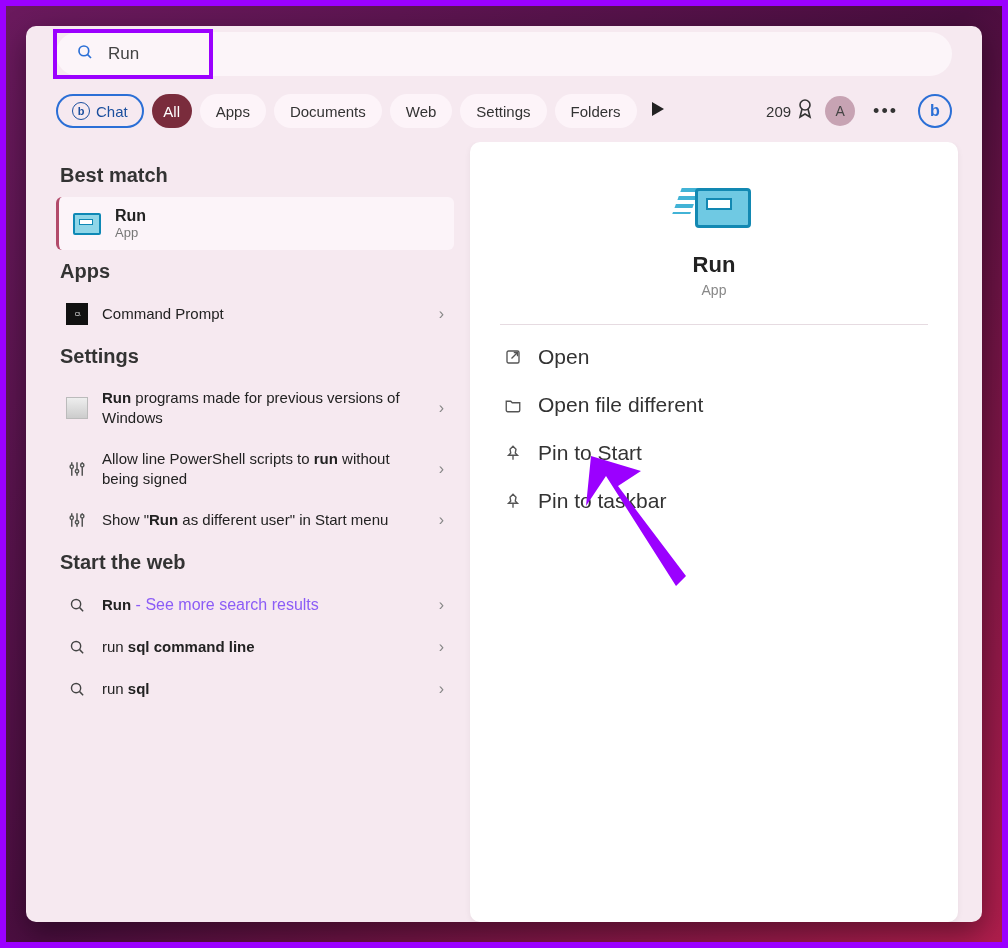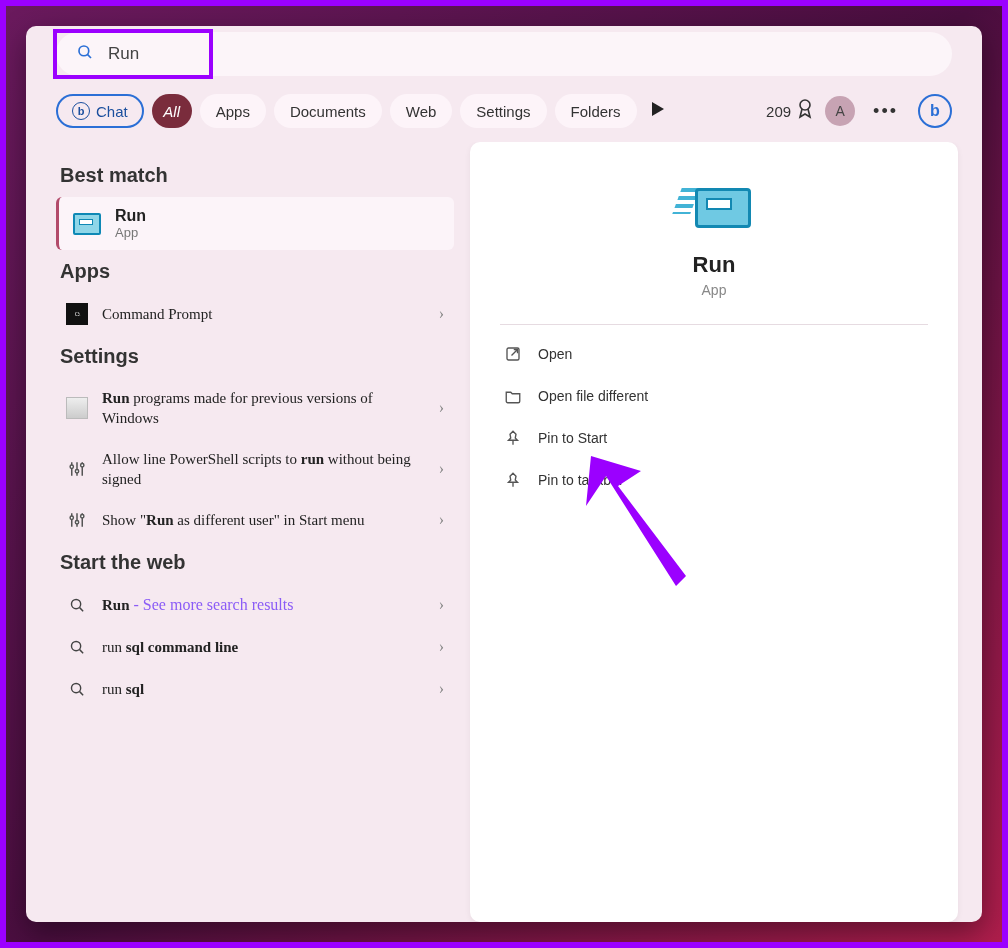--- a/index.html
+++ b/index.html
@@ -65,21 +65,21 @@
   .bing-small {
     width: 18px; height: 18px; border-radius: 50%;
     border: 1.5px solid #1b4f9e;
     display: inline-flex; align-items: center; justify-content: center;
     font-size: 11px; font-weight: 800; color: #1b4f9e;
   }
   .all-pill {
     height: 34px; width: 40px; border-radius: 18px;
     background: #7a2c3c; color: #fff;
     display: inline-flex; align-items: center; justify-content: center;
-    font-size: 15px; cursor: pointer; font-style: italic;
+    font-size: 15px; cursor: pointer;
   }
   .filter-pill {
     height: 34px; padding: 0 16px;
     background: #fdf4f9; border-radius: 18px;
     color: #333; font-size: 15px;
     display: inline-flex; align-items: center;
     cursor: pointer;
   }
   .play-btn { color: #222; margin-left: 6px; cursor: pointer; }
   .spacer { flex: 1; }
@@ -129,21 +129,20 @@
   .run-icon::after {
     content: ""; position: absolute; left: 4px; top: 4px;
     width: 12px; height: 4px; background: #fff; border: 1px solid #0e88b5;
   }
   .best-title { font-size: 16px; font-weight: 600; color: #222; }
   .best-sub { font-size: 13px; color: #777; }
   .row-item {
     display: flex; align-items: center;
     padding: 10px 10px; gap: 14px; cursor: pointer;
     border-radius: 4px;
-    font-family: Liberation Serif, serif;
   }
   .row-icon {
     width: 22px; height: 22px; flex: none;
     display: inline-flex; align-items: center; justify-content: center;
     color: #555;
   }
   .cmd-icon { background: #111; color: #eee; font-size: 6px; padding: 2px; letter-spacing: -1px; }
   .slider-icon svg { width: 18px; height: 18px; stroke: #555; stroke-width: 2; fill: none; }
   .legacy-icon { background: linear-gradient(#eee,#ccc); border: 1px solid #bbb; }
   .row-text { flex: 1; font-size: 15px; color: #222; line-height: 1.35; }
@@ -170,21 +169,21 @@
     width: 18px; height: 26px;
     background: repeating-linear-gradient(180deg,#42b3d6 0 4px,transparent 4px 8px);
     transform: skewX(-20deg);
   }
   .details-title { font-size: 22px; font-weight: 600; color: #222; }
   .details-sub { font-size: 14px; color: #888; margin-top: 4px; }
   .divider { height: 1px; background: #e6dbe1; margin: 26px 0 8px 0; }
   .action {
     display: flex; align-items: center; gap: 16px;
     padding: 12px 4px; cursor: pointer; color: #333;
-    font-size: 14px;
+    font-size: 21px;
   }
   .action svg { width: 18px; height: 18px; stroke: #555; stroke-width: 1.8; fill: none; }
 
   .arrow-overlay {
     position: absolute;
     left: 560px; top: 430px;
     width: 140px; height: 160px;
     pointer-events: none;
   }
 </style>

